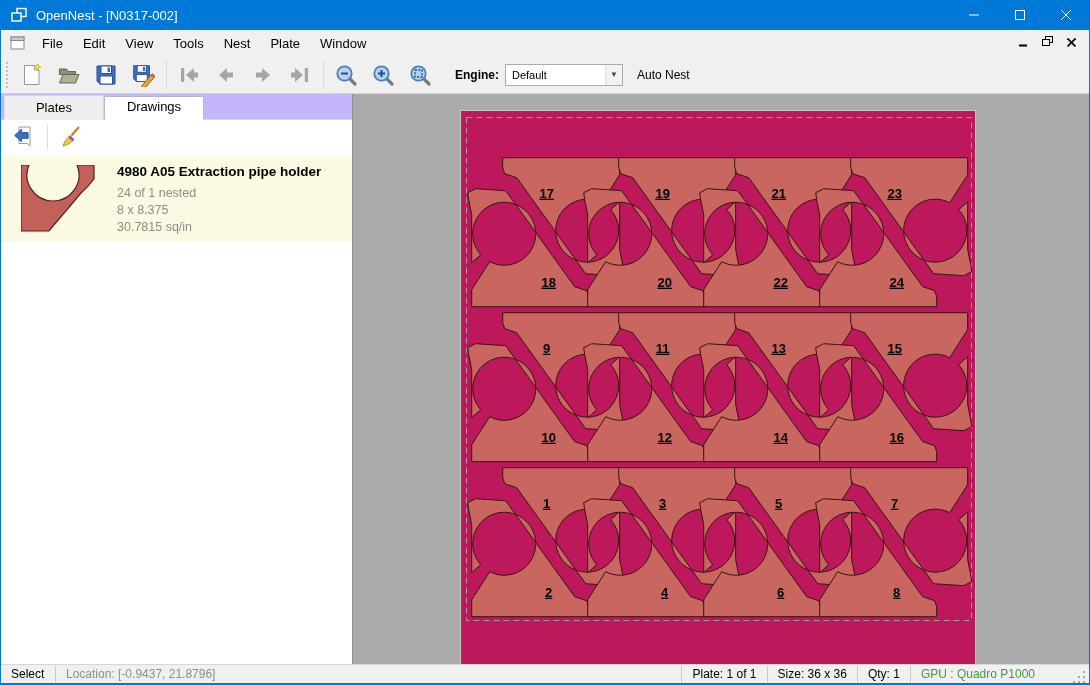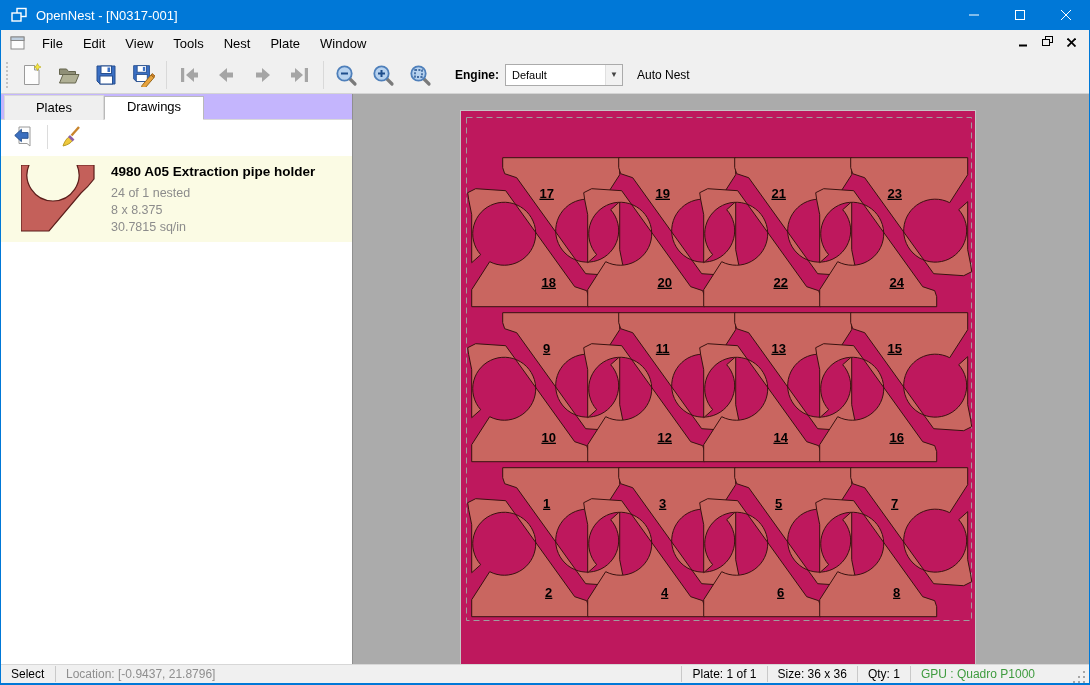--- a/index.html
+++ b/index.html
@@ -49,21 +49,21 @@
   .tab { width:100px; text-align:center; font-size:13px; padding:4px 0 5px 0; background:#EFEFEF;
          border:1px solid #D9D9D9; border-bottom:none; margin-bottom:-1px; }
   .tab.active { background:#FFF; border-color:#B9B9B9; padding-top:2px; border-bottom:1px solid #FFF;text-align:center; }
   .tab:first-child { margin-left:3px; }
   .panel-toolbar { height:33px; display:flex; align-items:center; background:#FFF; }
   .panel-btn { width:28px; height:28px; margin-left:9px; display:flex; align-items:center; justify-content:center; }
   .panel-btn svg { width:24px; height:24px; display:block; }
   .panel-sep { width:1px; height:24px; background:#DCDCDC; margin-left:9px; }
   .drawing-item { margin-top:3px; height:86px; background:#FBFBE4; display:flex; }
   .thumb { margin:9px 0 0 20px; width:74px; height:68px; flex:0 0 auto; }
-  .item-text { margin-left:16px; padding-top:8px; }
+  .item-text { margin-left:22px; padding-top:8px; }
   .item-title { font-weight:bold; font-size:13.5px; margin-bottom:6px; }
   .item-meta { color:#8C8C8C; font-size:12.5px; line-height:17px; }
 
   .canvas { flex:1; background:#ABABAB; border-left:1px solid #8F8F8F; position:relative; overflow:hidden; }
   .plate { position:absolute; left:107px; top:16px; width:516px; height:608px; background:#be185d;
            border:1px solid #C6C6C6; }
   .plate svg { position:absolute; left:0; top:0; }
   .part-label { font:bold 13px "Liberation Sans","DejaVu Sans",sans-serif; fill:#000;
                 text-decoration:underline; text-anchor:middle; }
 
@@ -83,21 +83,21 @@
 
 <div class="window">
 
   <div class="titlebar">
     <span class="app-icon">
       <svg viewBox="0 0 18 18">
           <rect x="7" y="2.5" width="9" height="8" fill="none" stroke="#FFF" stroke-width="1.4"></rect>
           <rect x="2" y="7" width="9" height="8" fill="#0078D7" stroke="#FFF" stroke-width="1.4"></rect>
         </svg>
     </span>
-    <span class="title">OpenNest - [N0317-001]</span>
+    <span class="title">OpenNest - [N0317-002]</span>
     <span class="spacer"></span>
     <div class="caption-btn">
       <span>
           <svg width="10" height="10">
             <line x1="0" y1="5" x2="10" y2="5" stroke="#FFF" stroke-width="1"></line>
           </svg>
         </span>
     </div>
     <div class="caption-btn">
       <span>

